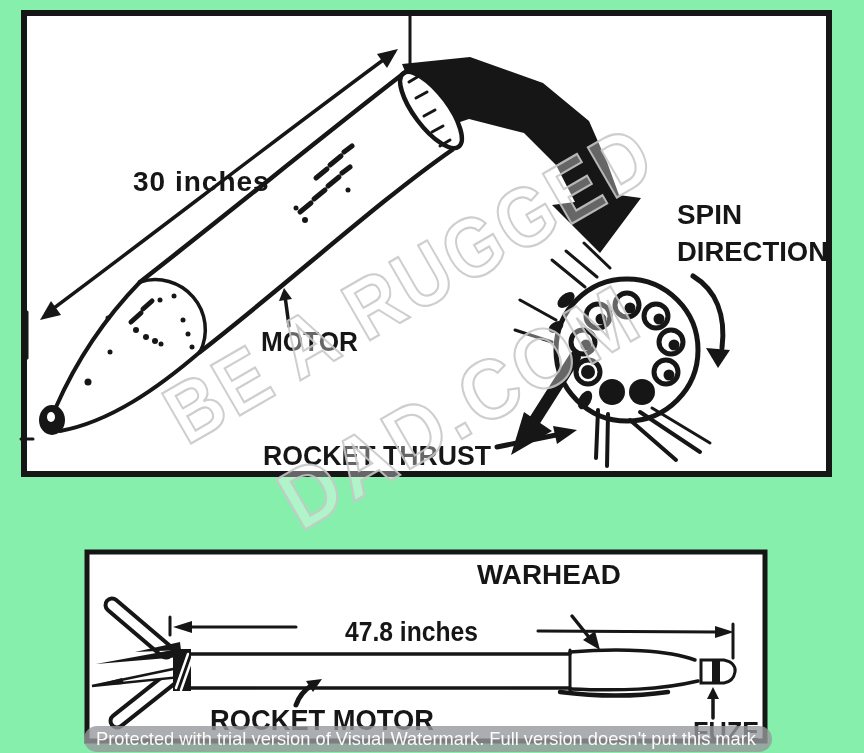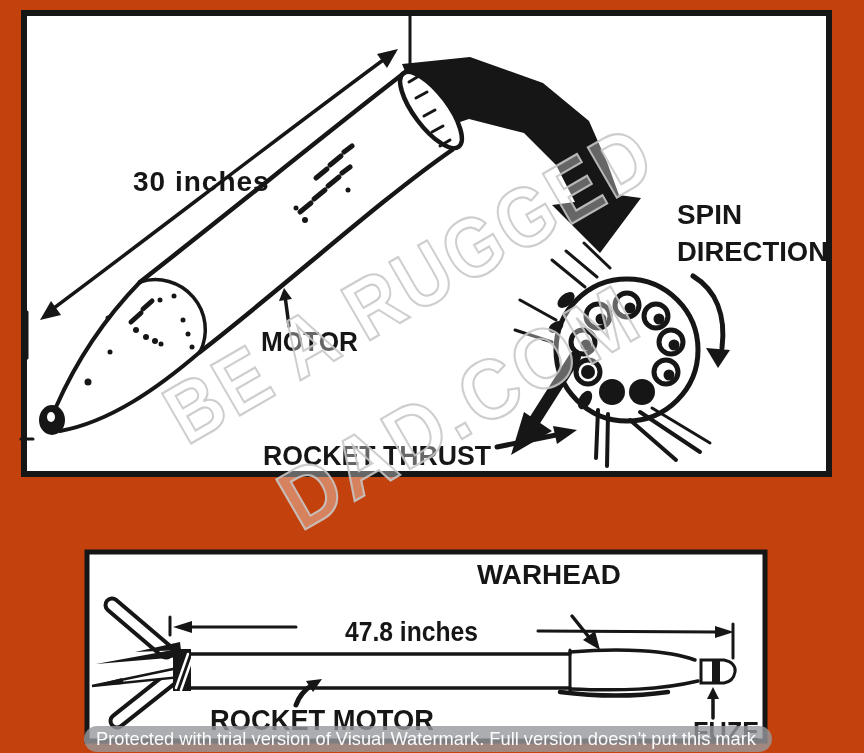--- a/index.html
+++ b/index.html
@@ -1,19 +1,19 @@
 <!DOCTYPE html>
 <html><head>
 <meta charset="utf-8">
 <style>
   html,body{margin:0;padding:0;background:#ffffff;}
   #stage{
     position:relative;
     width:864px;height:753px;
-    background:#c2410c;
+    background:#86efac;
     overflow:hidden;
     font-family:"Liberation Sans", sans-serif;
   }
   svg text{ font-family:"Liberation Sans", sans-serif; }
   .ink-label{ fill:#161616; font-weight:700; }
   .dim-label{ fill:#161616; font-weight:600; }
   .wm-outline{
     fill:rgba(255,255,255,0.38);
     stroke:#c9c9c9;
     stroke-width:2.2px;

